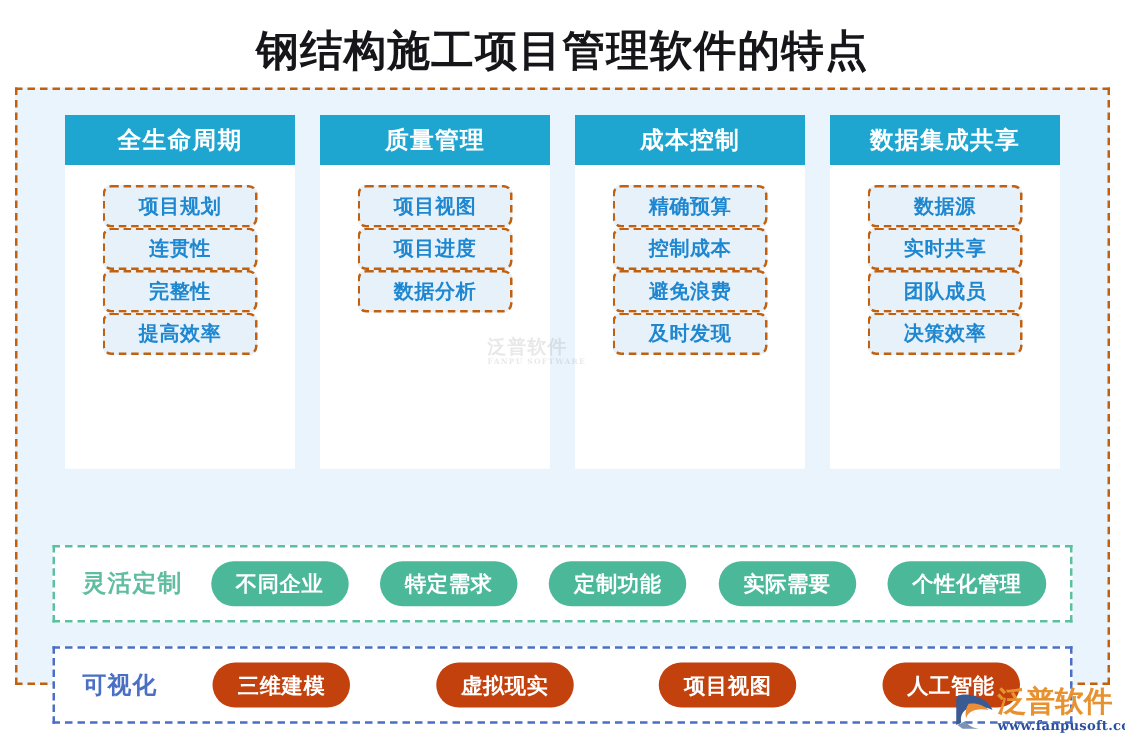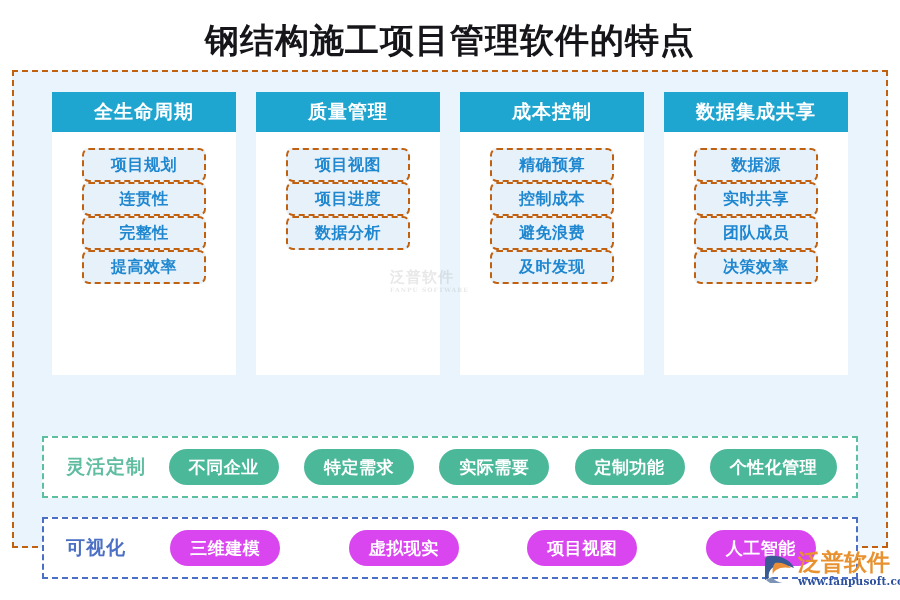--- a/index.html
+++ b/index.html
@@ -146,21 +146,21 @@
     color: #ffffff;
     font-size: 17px;
     font-weight: bold;
     display: flex;
     align-items: center;
     justify-content: center;
     letter-spacing: 0.5px;
     white-space: nowrap;
   }
   .row-green .tag-pill { background: #4cb89a; }
-  .row-blue  .tag-pill { background: #d946ef; }
+  .row-blue  .tag-pill { background: #c2410c; }
 
   
   .watermark {
     position: absolute;
     left: 390px;
     top: 268px;
     font-size: 15px;
     font-weight: bold;
     color: rgba(150,150,150,0.22);
     letter-spacing: 1px;
@@ -266,22 +266,22 @@
   <div class="watermark">
     <span>泛普软件</span>
     <span class="wm-sub">FANPU SOFTWARE</span>
   </div>
 
   <div class="bottom-row row-green">
     <div class="row-label">灵活定制</div>
     <div class="row-pills">
       <div class="tag-pill">不同企业</div>
       <div class="tag-pill">特定需求</div>
+      <div class="tag-pill">定制功能</div>
       <div class="tag-pill">实际需要</div>
-      <div class="tag-pill">定制功能</div>
       <div class="tag-pill">个性化管理</div>
     </div>
   </div>
 
   <div class="bottom-row row-blue">
     <div class="row-label">可视化</div>
     <div class="row-pills">
       <div class="tag-pill">三维建模</div>
       <div class="tag-pill">虚拟现实</div>
       <div class="tag-pill">项目视图</div>

